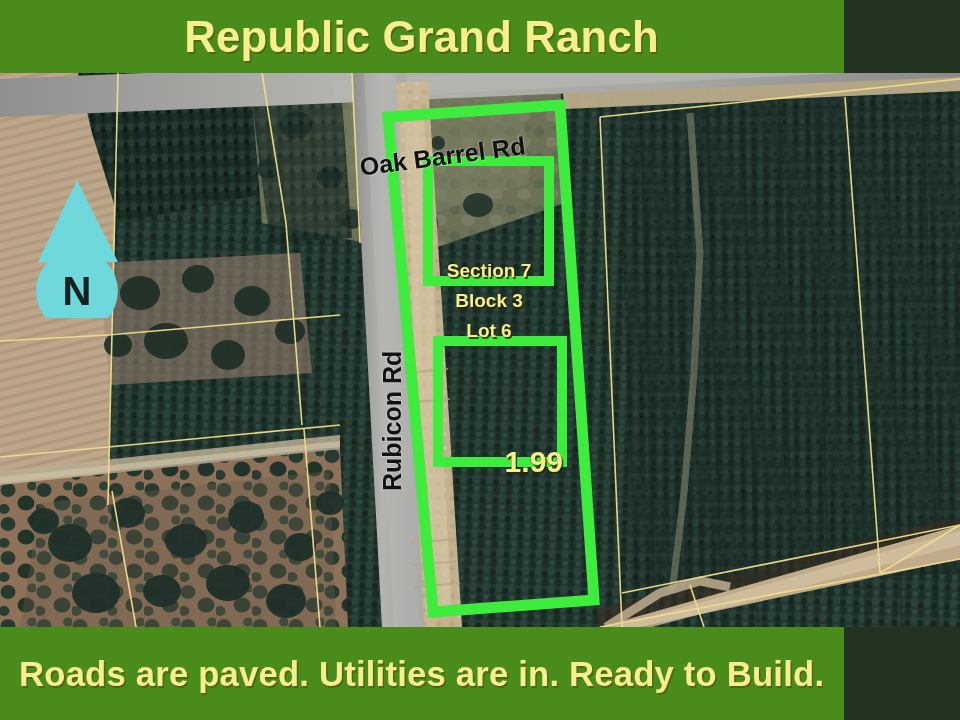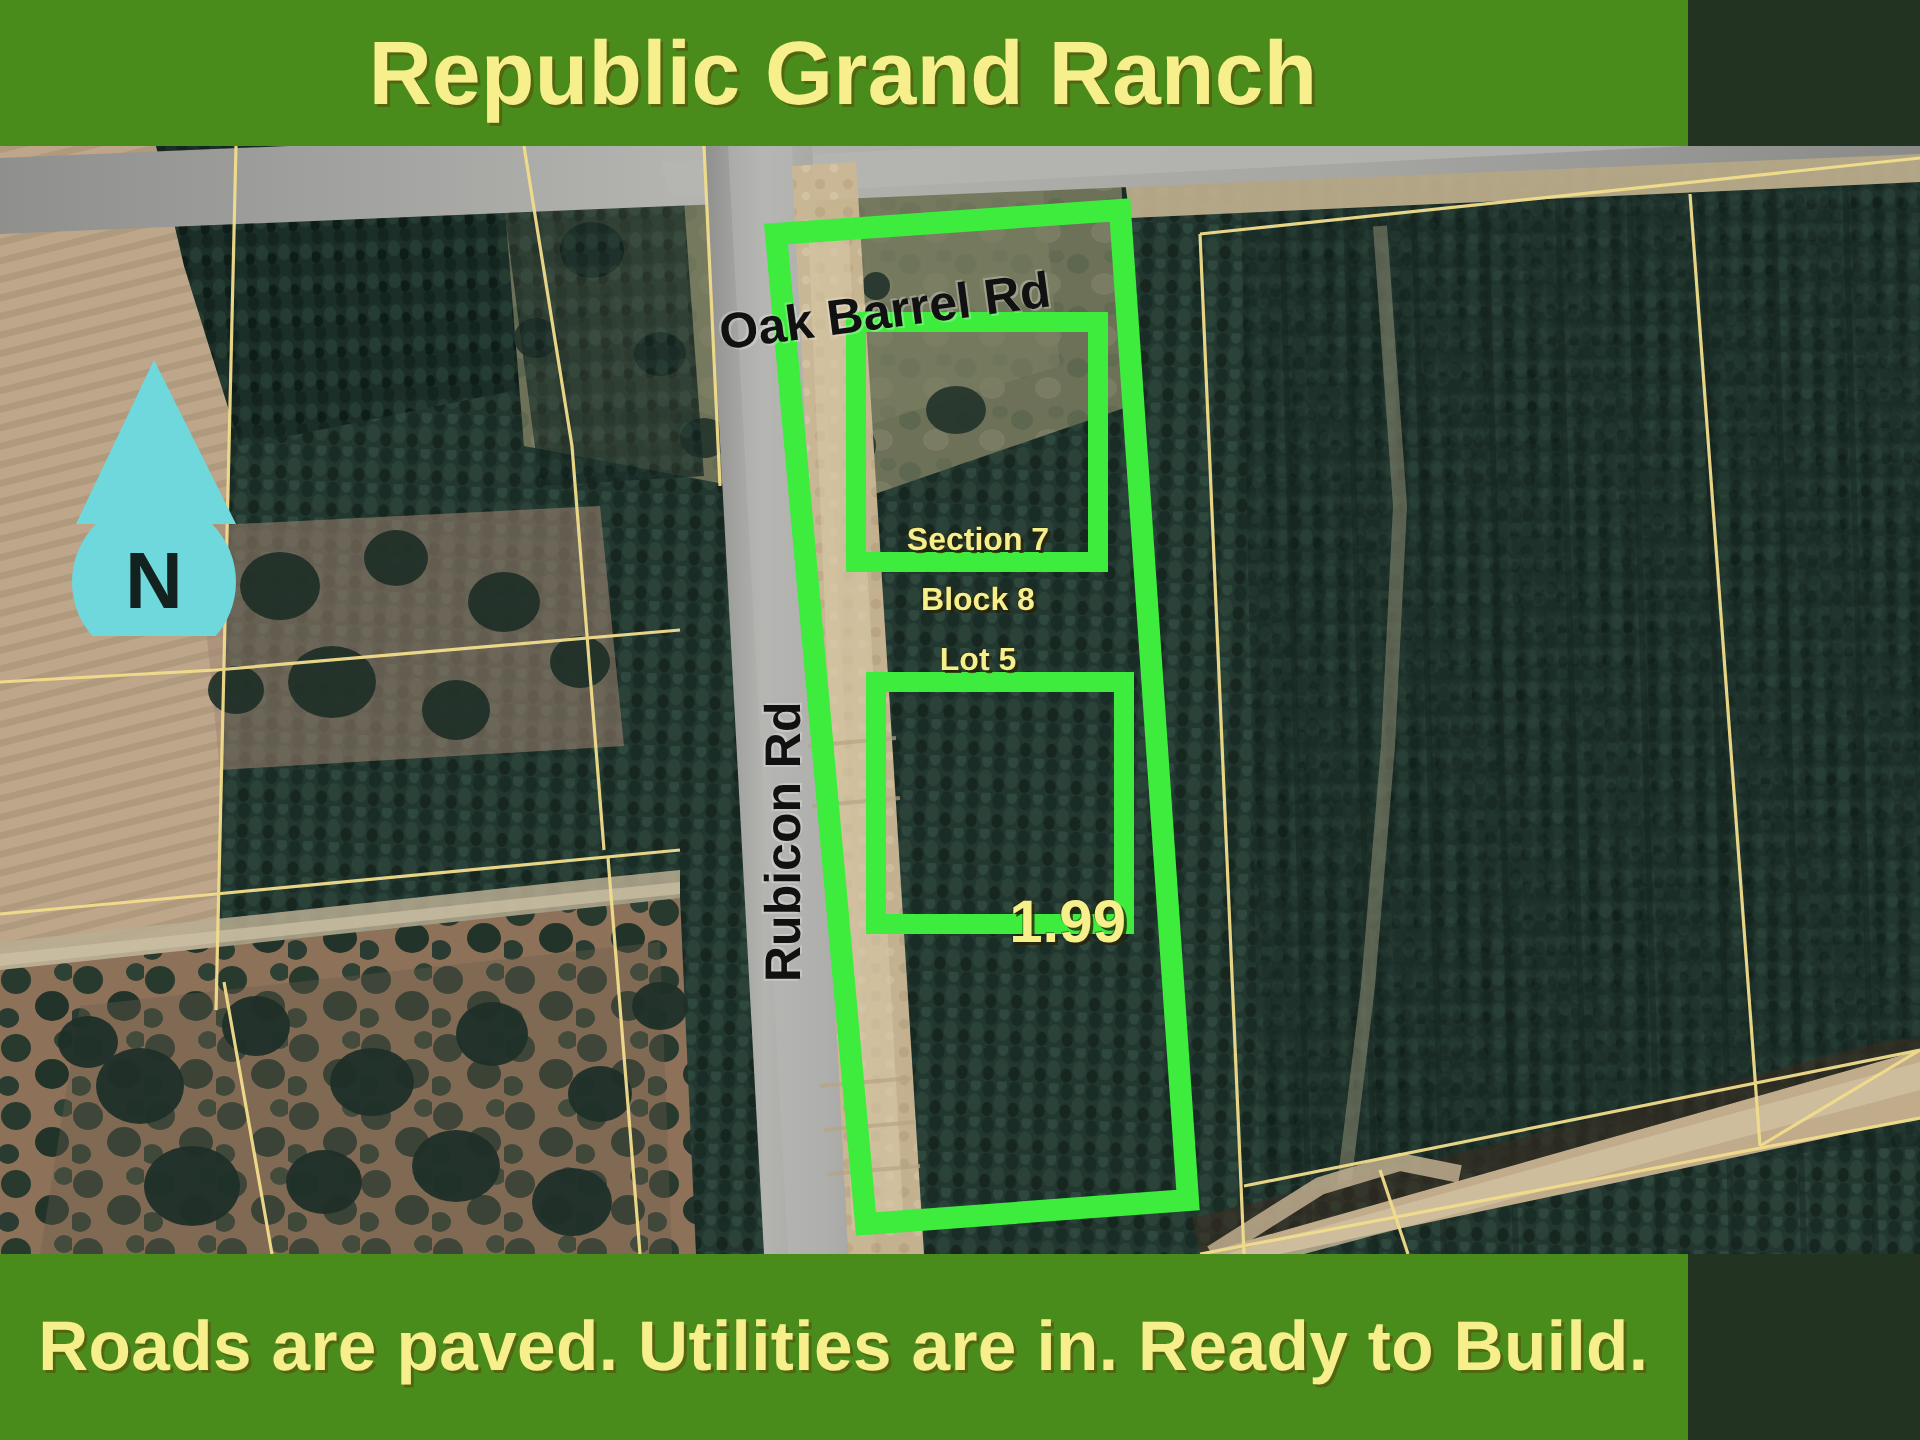--- a/index.html
+++ b/index.html
@@ -134,21 +134,21 @@
     text-align: center;
     z-index: 50;
     text-shadow:
       1.5px 1.5px 0 rgba(40,35,5,0.8),
      -0.5px -0.5px 0 rgba(40,35,5,0.5);
   }
   #box1-text {
     left: 425px;
     top: 183px;
     width: 128px;
-    font-size: 16px;
+    font-size: 19px;
     line-height: 30px;
   }
   #box2-text {
     left: 435px;
     top: 360px;
     width: 128px;
     font-size: 30px;
     line-height: 58px;
     text-align: right;
   }
@@ -352,22 +352,22 @@
       </svg>
       <div class="n-letter">N</div>
     </div>
 
     <div class="road-label" id="label-oak-barrel">Oak Barrel Rd</div>
 
     <div class="road-label" id="label-rubicon">Rubicon Rd</div>
 
     <div class="lot-text" id="box1-text">
       <div>Section 7</div>
-      <div>Block 8</div>
-      <div>Lot 5</div>
+      <div>Block 3</div>
+      <div>Lot 6</div>
     </div>
 
     <div class="lot-text" id="box2-text">
       <div>1.99</div>
     </div>
 
   </div>
 
   <div class="banner" id="banner-bottom">
     <div class="banner-text" id="tagline-text">Roads are paved. Utilities are in. Ready to Build.</div>

